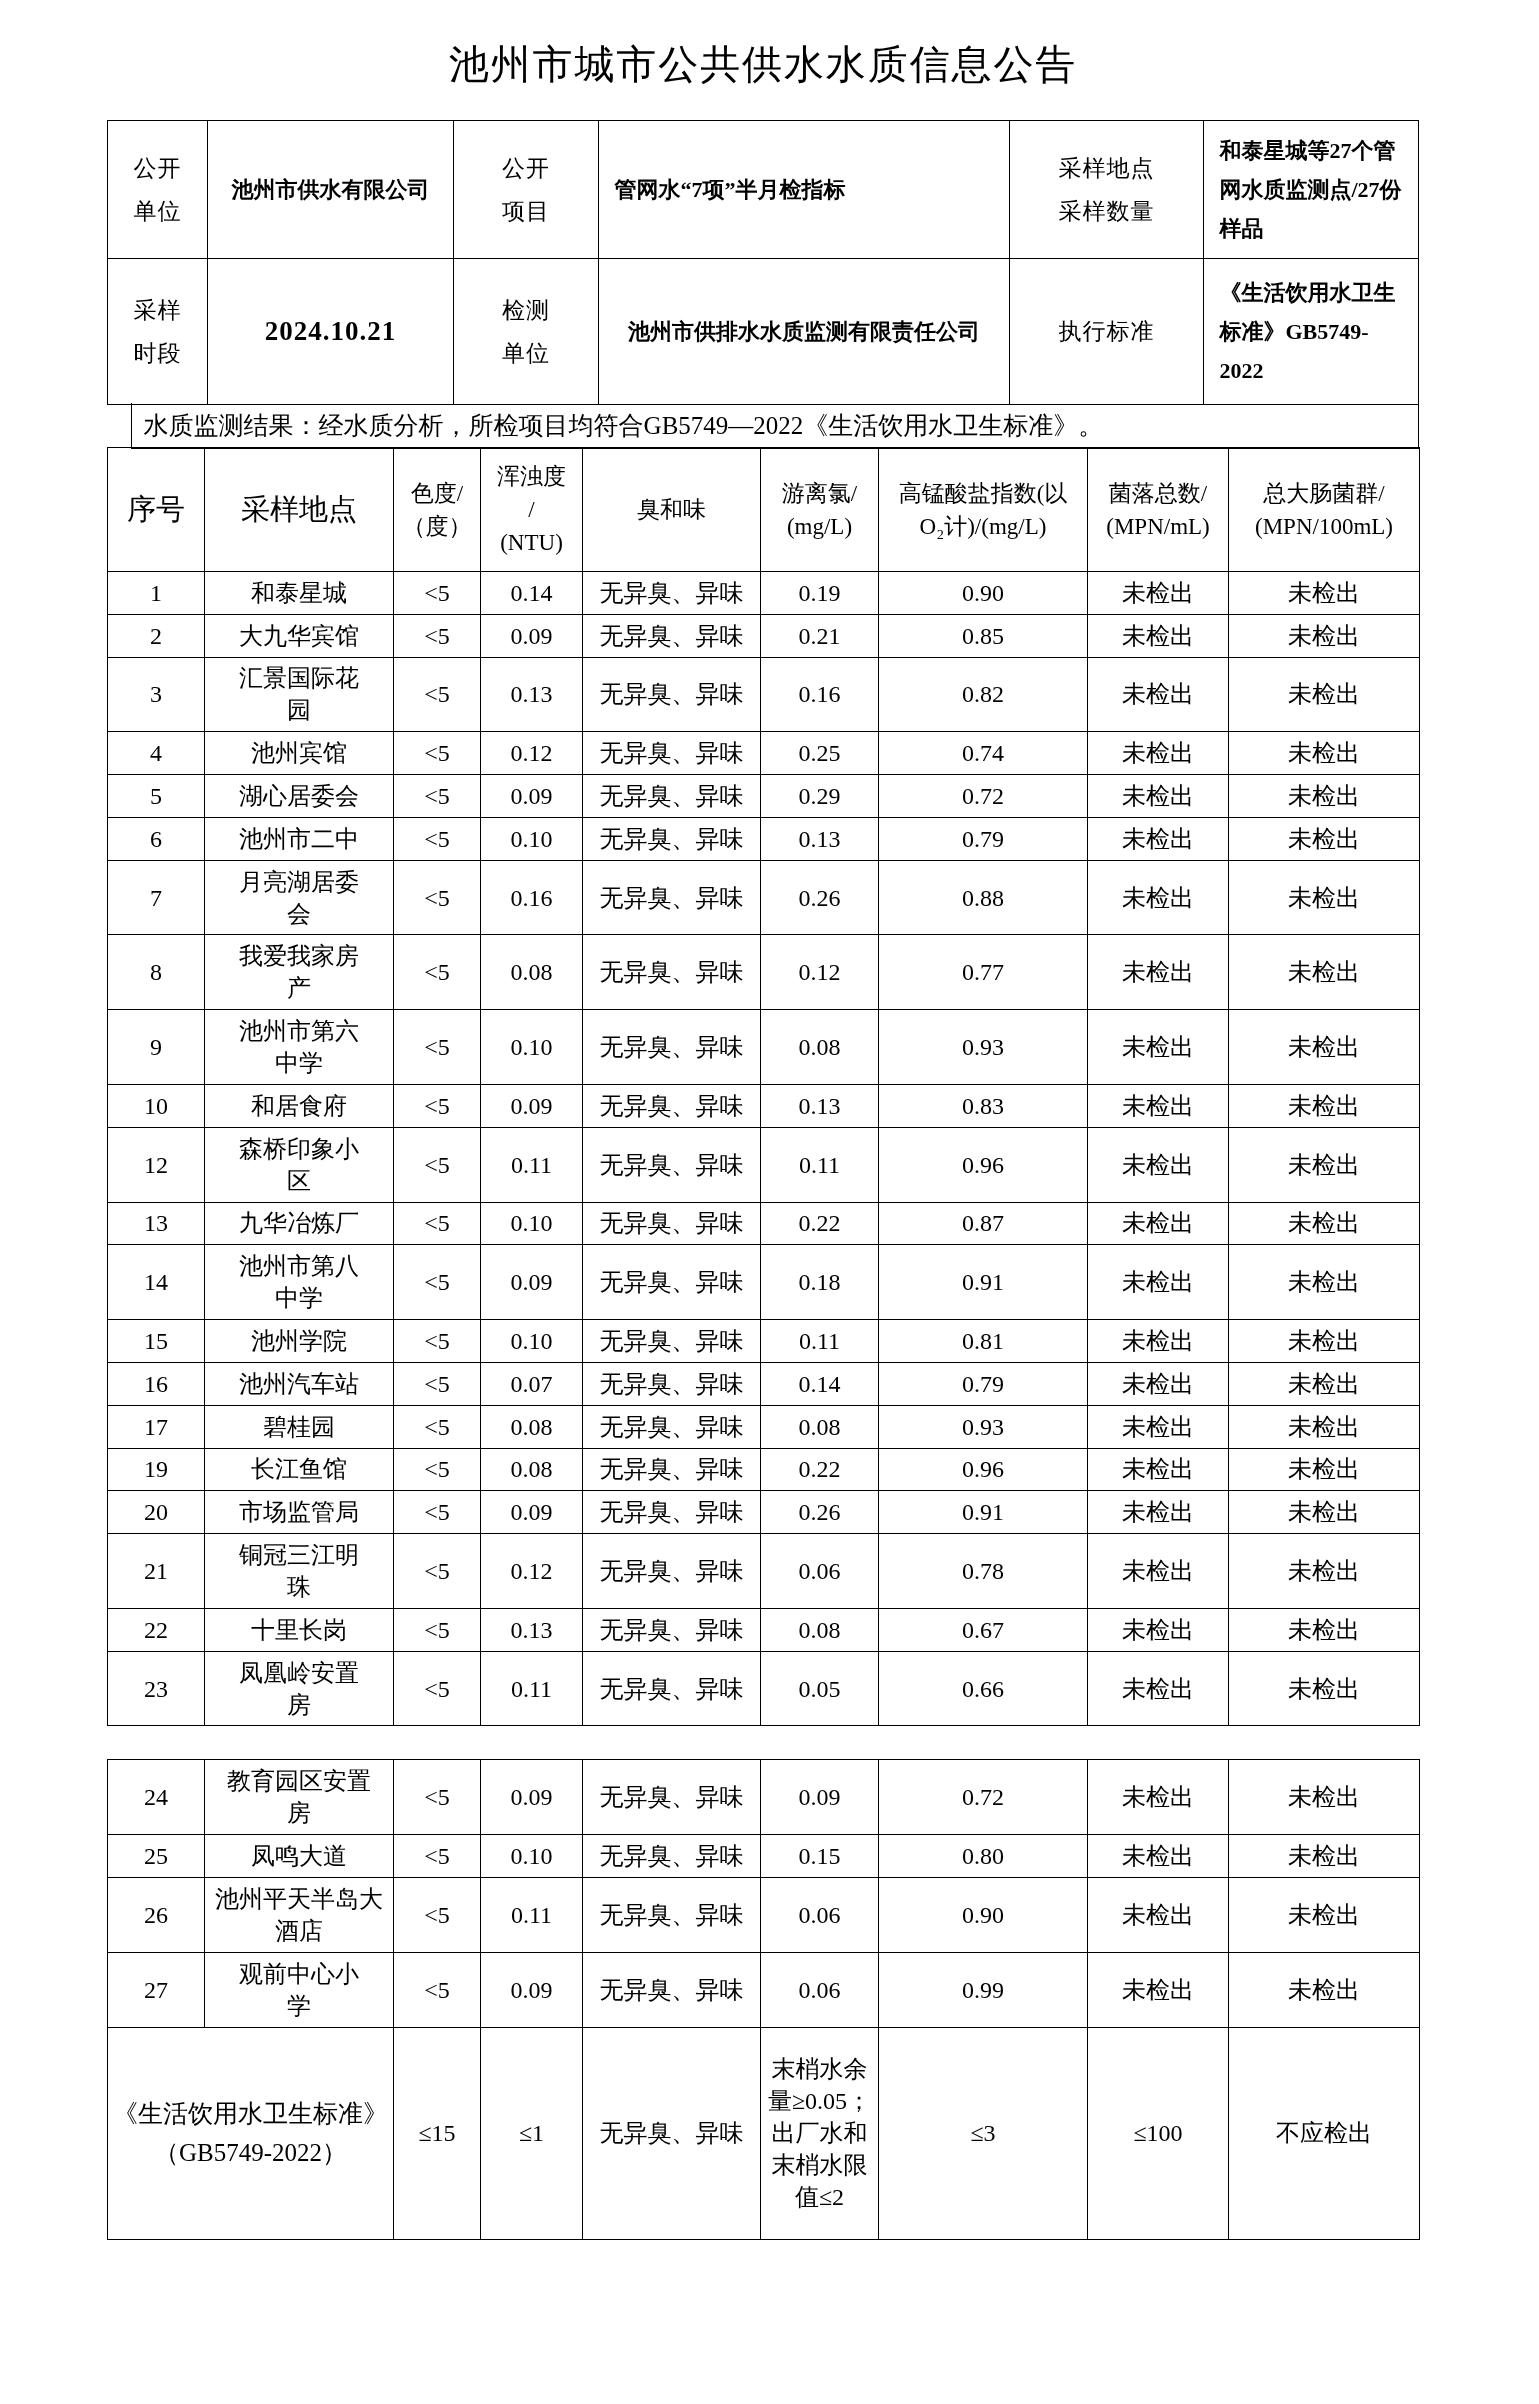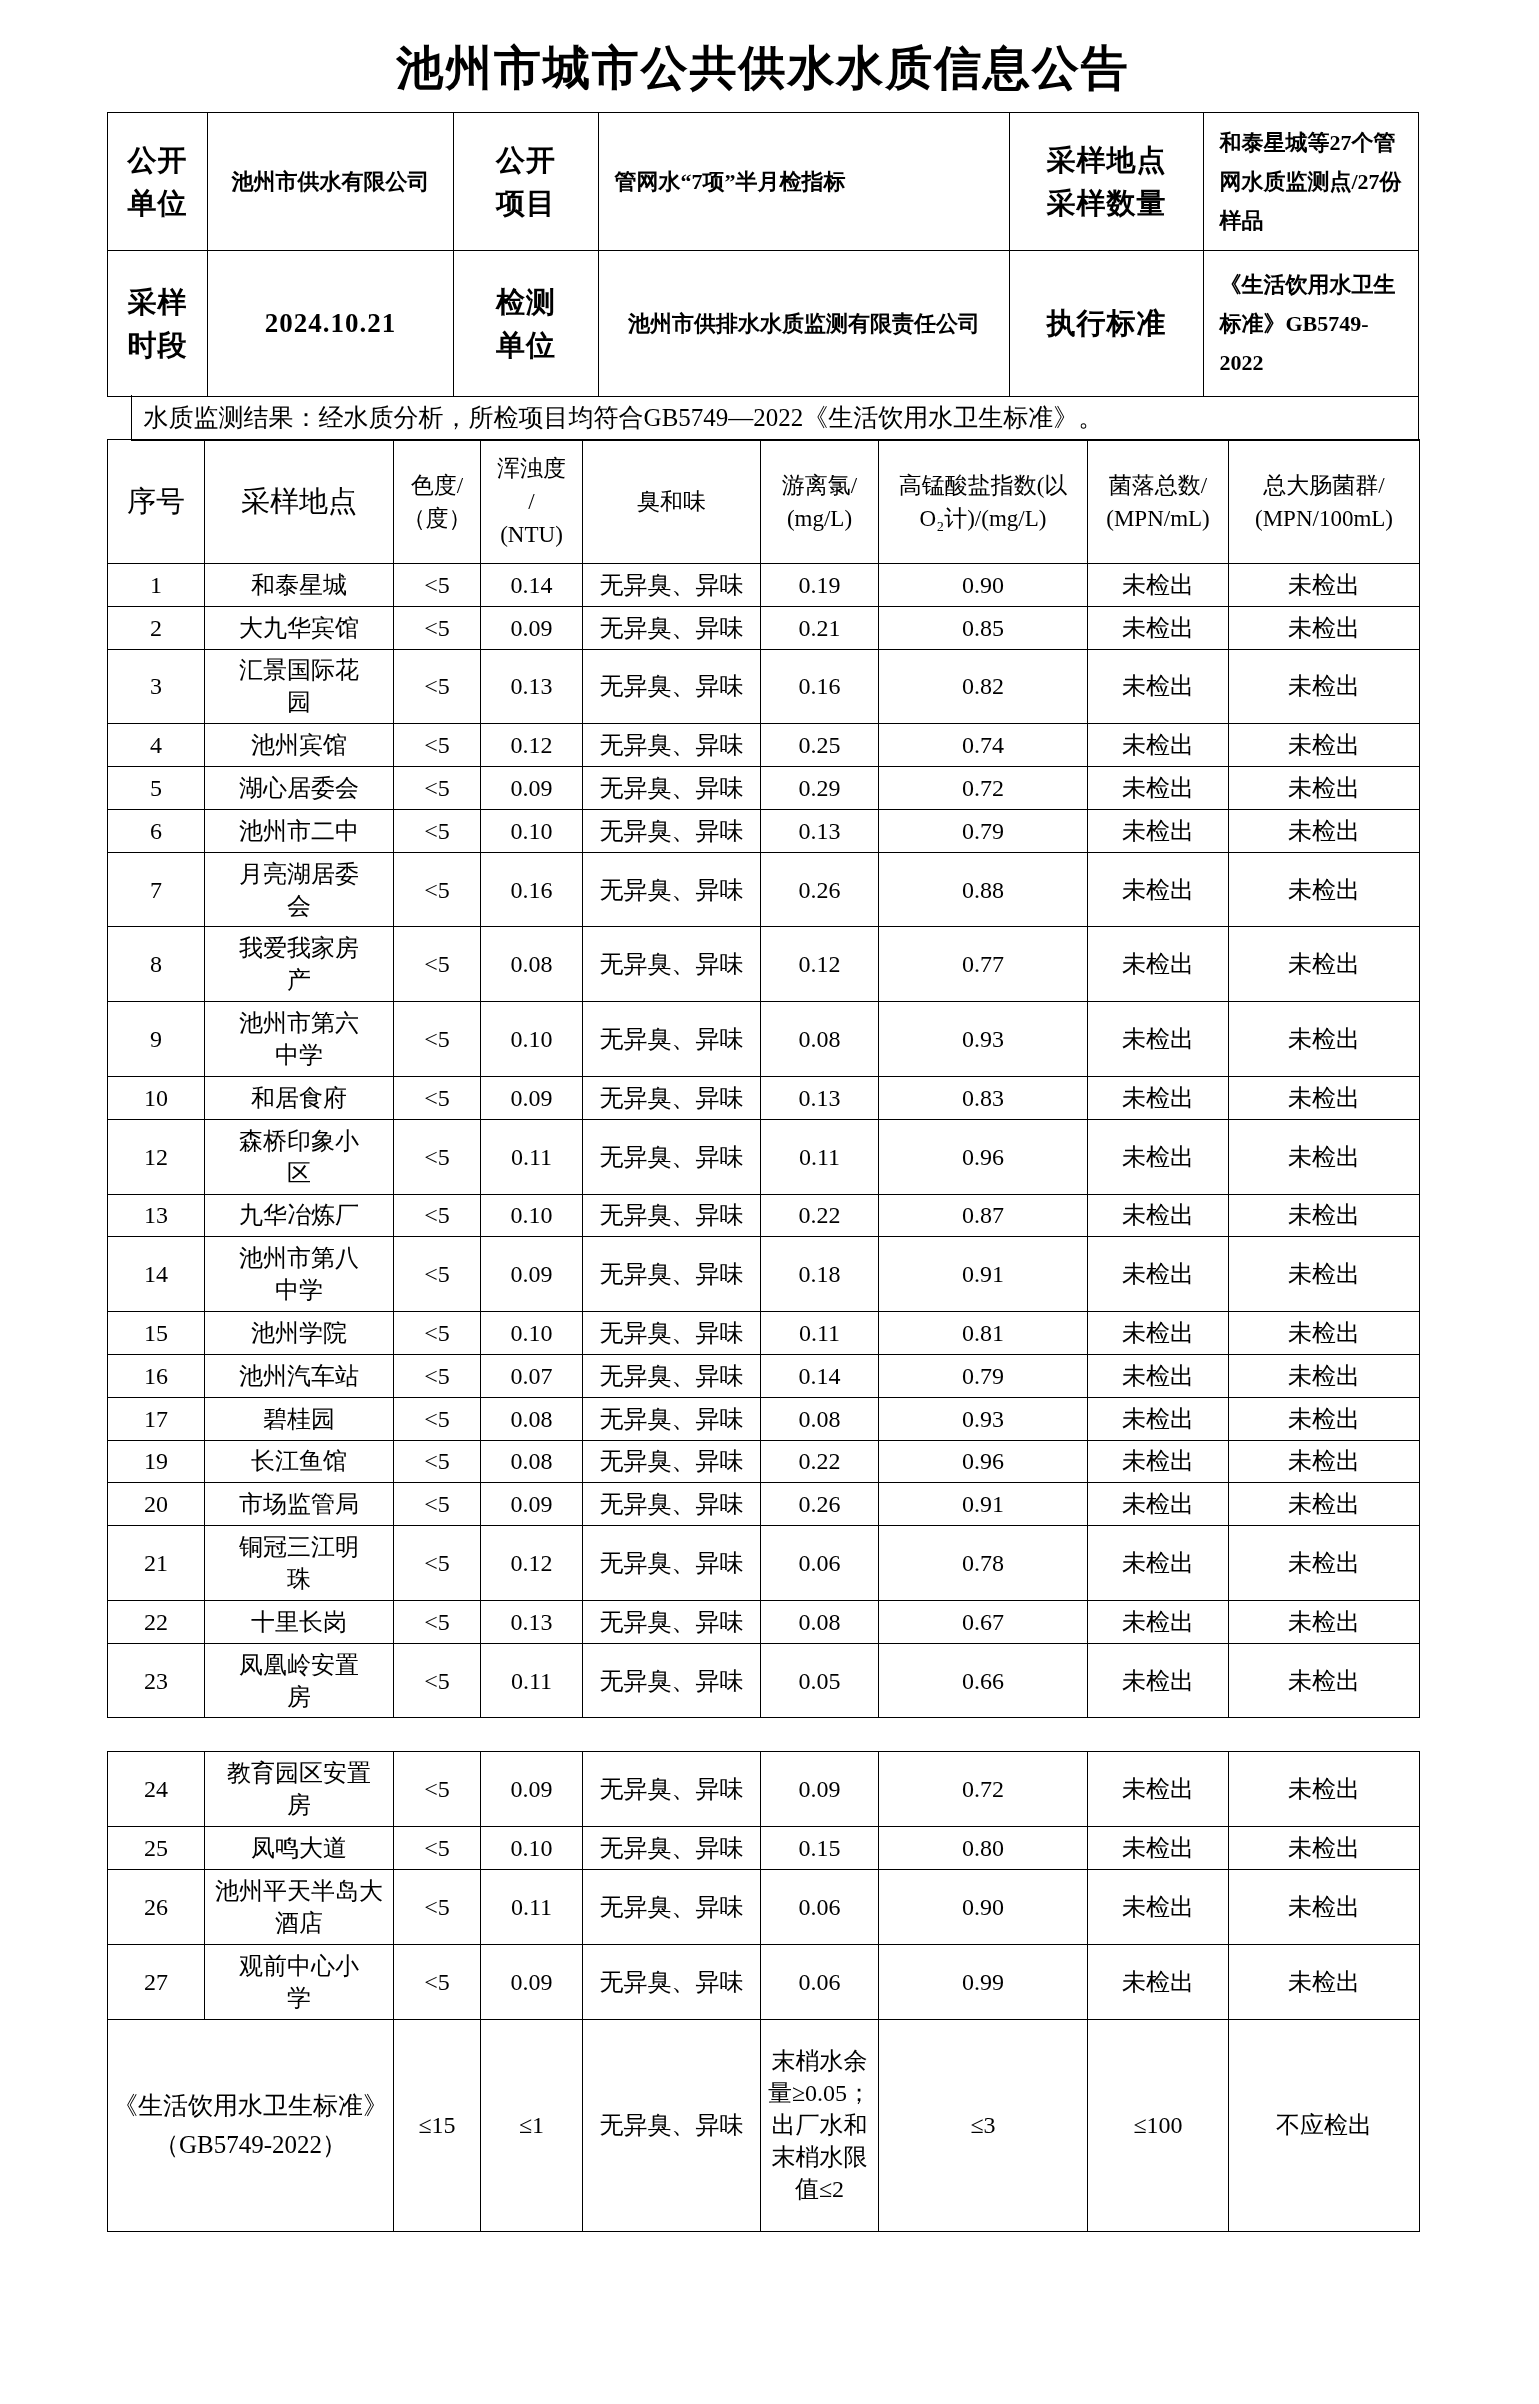--- a/index.html
+++ b/index.html
@@ -18,24 +18,24 @@
   }
   .content {
     position: absolute;
     left: 107px;
     top: 37px;
     width: 1312px;
   }
   .doc-title {
     width: 100%;
     text-align: center;
-    font-size: 47px;
-    font-weight: 700;
+    font-size: 40px;
+    font-weight: 400;
     letter-spacing: 1.9px;
-    margin: 0 0 12px 0;
+    margin: 0 0 28px 0;
   }
   table {
     border-collapse: collapse;
     table-layout: fixed;
     width: 1312px;
   }
   td, th {
     border: 1.9px solid #000;
     text-align: center;
     vertical-align: middle;
@@ -43,24 +43,23 @@
     font-weight: normal;
     padding: 4.9px 3.9px;
     font-size: 24px;
     line-height: 32px;
     overflow: hidden;
   }
   
   .info-table tr.r1 { height: 138px; }
   .info-table tr.r2 { height: 146px; }
   .info-table td.label {
-    font-size: 29px;
+    font-size: 23px;
     line-height: 43px;
     letter-spacing: 1px;
-    font-weight: bold;
   }
   .info-table td.value {
     font-size: 22px;
     line-height: 39px;
     font-weight: bold;
   }
   .info-table td.value.left {
     text-align: left;
     padding-left: 15.5px;
     padding-right: 11.6px;

